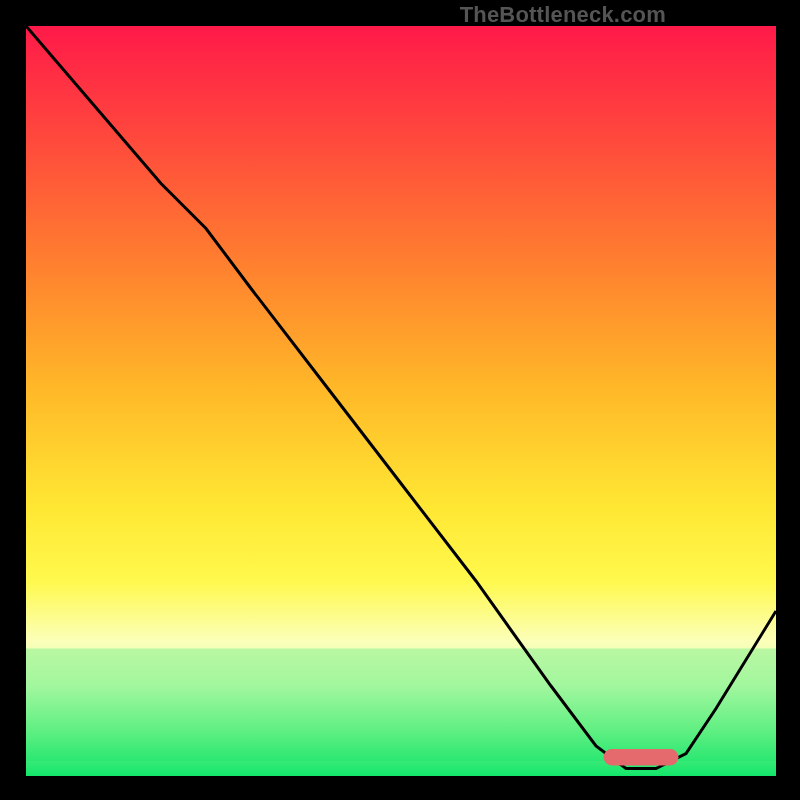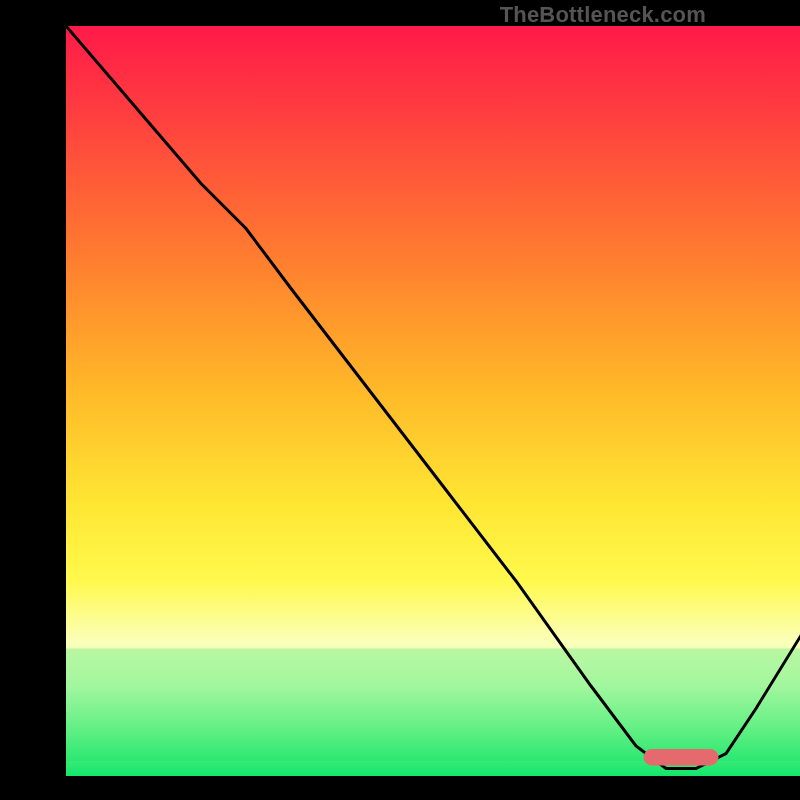--- a/index.html
+++ b/index.html
@@ -9,21 +9,20 @@
     height: 800px;
     background: #000;
     font-family: Arial, Helvetica, sans-serif;
     overflow: hidden;
   }
   .container {
     position: relative;
     width: 680px;
     height: 800px;
     background: #000;
-    margin-left: 40px;
   }
   .watermark {
     position: absolute;
     top: 2px;
     right: 14px;
     color: #555;
     font-size: 22px;
     font-weight: bold;
     letter-spacing: 0.2px;
     z-index: 20;

